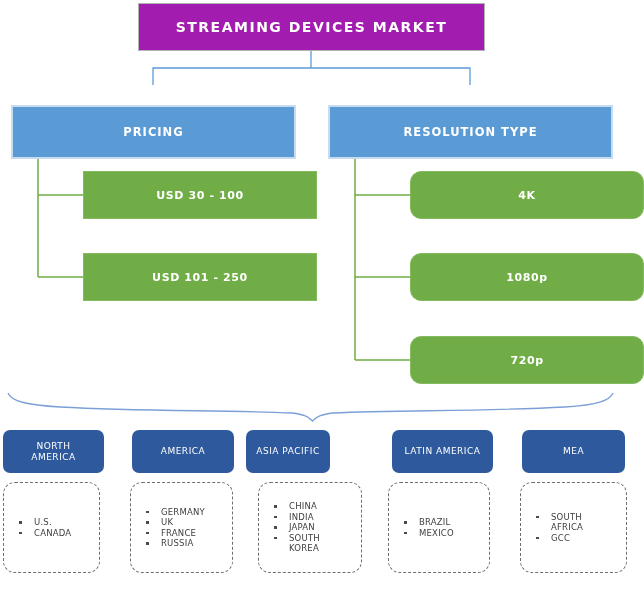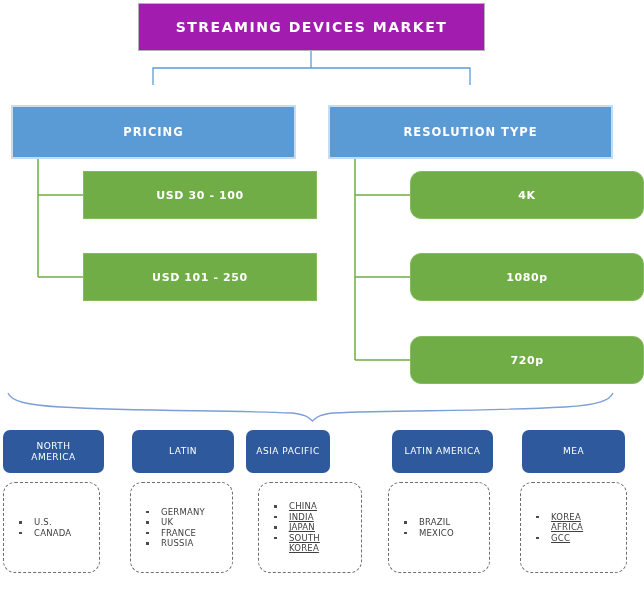--- a/index.html
+++ b/index.html
@@ -63,21 +63,21 @@
   .li{display:flex;align-items:flex-start;}
   .bullet{width:17px;flex:none;position:relative;}
   .bullet::after{
     content:"";position:absolute;left:2px;top:4px;
     width:2.5px;height:2.5px;background:#4a4a4a;
   }
   .txt{
     font-size:8.5px;line-height:10.5px;letter-spacing:0.2px;
     color:#404040;
   }
-  .w45{max-width:45px;} .w48{max-width:48px;} .w36{max-width:36px;text-decoration:underline;}
+  .w45{max-width:45px;} .w48{max-width:48px;} .w36{max-width:36px;}
 </style>
 </head>
 <body>
 
 <div class="canvas">
 
   <svg class="overlay" width="644" height="600" viewBox="0 0 644 600">
     <path d="M311 51 V68 M153 85 V68 H470 V85" fill="none" stroke="#5B9BD5" stroke-width="1.3"></path>
     <path d="M38 139 V277 M38 195 H83 M38 277 H83" fill="none" stroke="#70AD47" stroke-width="1.5"></path>
     <path d="M355 139 V360 M355 195 H410 M355 277 H410 M355 360 H410" fill="none" stroke="#70AD47" stroke-width="1.5"></path>
@@ -95,21 +95,21 @@
   <div class="box leaf-box leaf-l row2">USD 101 - 250</div>
 
   <div class="box leaf-box leaf-r row1">4K</div>
   <div class="box leaf-box leaf-r row2">1080p</div>
   <div class="box leaf-box leaf-r row3">720p</div>
 
   <div class="box region-box rg0">
     <span class="wrap-narrow">NORTH AMERICA</span>
   </div>
   <div class="box region-box rg1">
-    <span>LATIN</span>
+    <span>AMERICA</span>
   </div>
   <div class="box region-box rg2">
     <span>ASIA PACIFIC</span>
   </div>
   <div class="box region-box rg3">
     <span>LATIN AMERICA</span>
   </div>
   <div class="box region-box rg4">
     <span>MEA</span>
   </div>
@@ -170,21 +170,21 @@
     </div>
     <div class="li">
       <span class="bullet"></span>
       <span class="txt w45">MEXICO</span>
     </div>
   </div>
 
   <div class="dash-box db4">
     <div class="li">
       <span class="bullet"></span>
-      <span class="txt w36">KOREA AFRICA</span>
+      <span class="txt w36">SOUTH AFRICA</span>
     </div>
     <div class="li">
       <span class="bullet"></span>
       <span class="txt w36">GCC</span>
     </div>
   </div>
 
 </div>
 
 </body></html>

